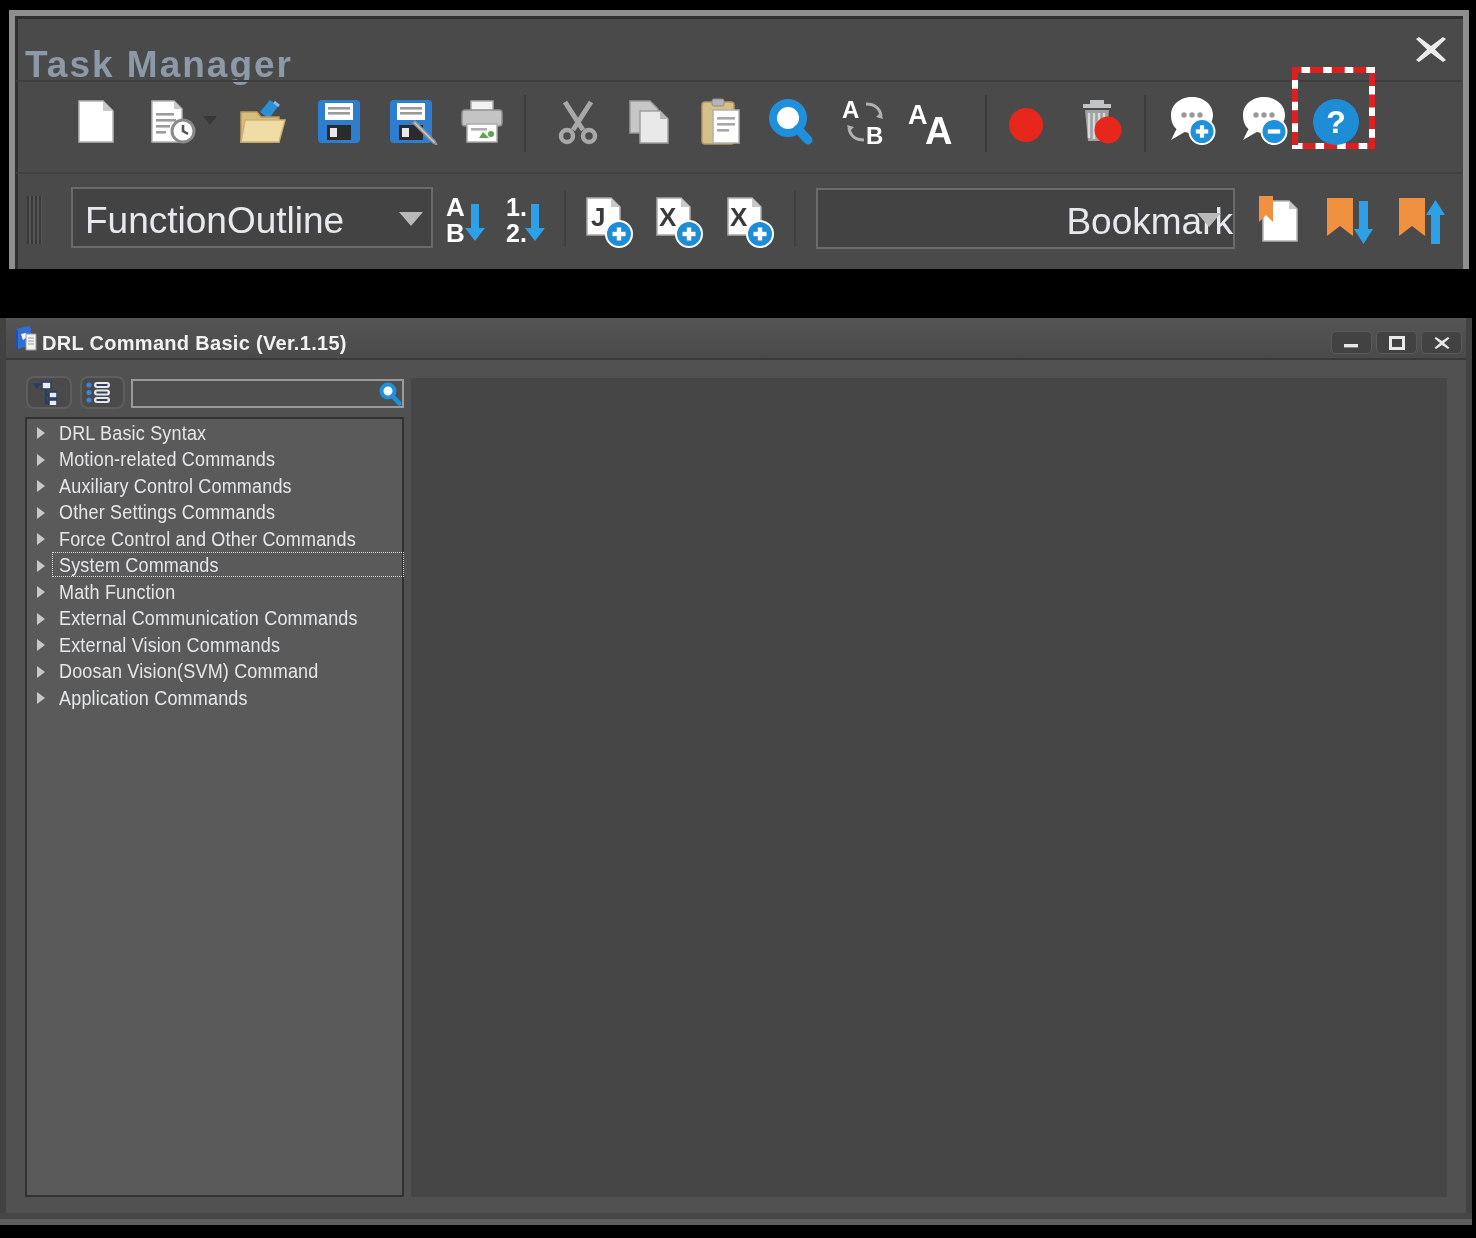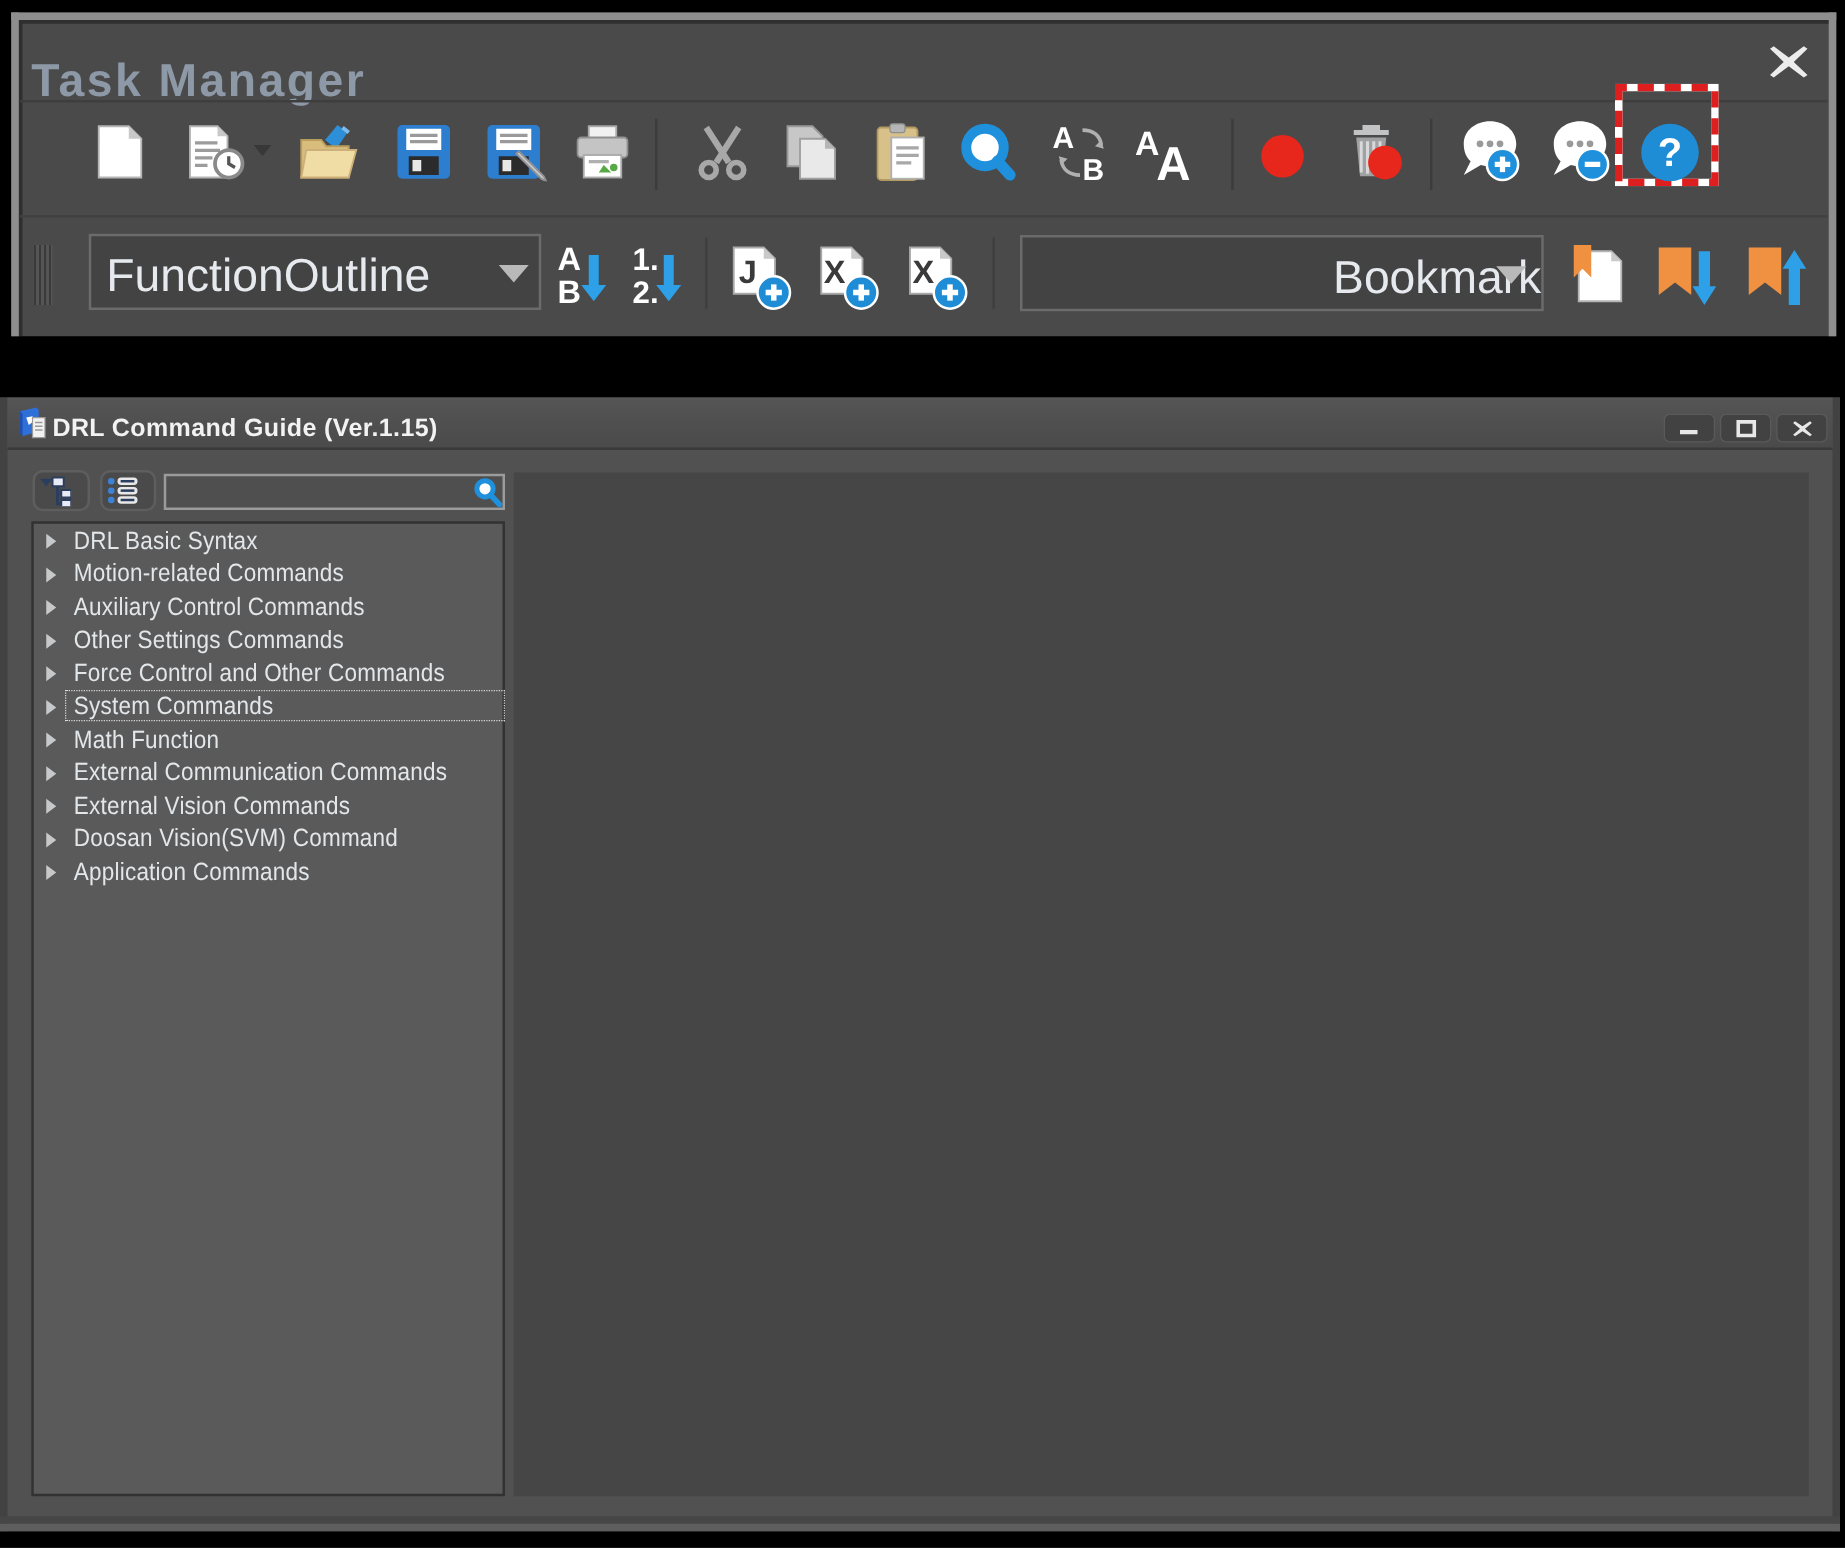--- a/index.html
+++ b/index.html
@@ -30,21 +30,21 @@
 <div class="a" style="left:564px;top:190px;width:2px;height:57px;background:#3f3f3f;"></div>
 <div class="a" style="left:794px;top:190px;width:2px;height:57px;background:#3f3f3f;"></div>
 
 <div class="a" id="w2" style="left:0px;top:318px;width:1472px;height:907px;background:#515151;"></div>
 <div class="a" style="left:0px;top:318px;width:6px;height:907px;background:#424242;"></div>
 <div class="a" style="left:1466px;top:318px;width:6px;height:907px;background:#424242;"></div>
 <div class="a" style="left:0px;top:1213px;width:1472px;height:6px;background:#464646;"></div>
 <div class="a" style="left:0px;top:1219px;width:1472px;height:6px;background:#5e5e5e;"></div>
 <div class="a" id="tbar2" style="left:6px;top:318px;width:1460px;height:41px;background:linear-gradient(#555555,#4a4a4a);"></div>
 <div class="a" style="left:6px;top:358px;width:1460px;height:2px;background:#3a3a3a;"></div>
-<div class="a" id="title2" style="left:42px;top:332px;font-size:20px;font-weight:bold;color:#f2f2f2;letter-spacing:0.3px;">DRL Command Guide (Ver.1.15)</div>
+<div class="a" id="title2" style="left:42px;top:332px;font-size:20px;font-weight:bold;color:#f2f2f2;letter-spacing:0.3px;">DRL Command Basic (Ver.1.15)</div>
 
 <div class="a wbtn" style="left:1331px;top:331px;"></div>
 <div class="a wbtn" style="left:1376px;top:331px;"></div>
 <div class="a wbtn" style="left:1421px;top:331px;"></div>
 
 <div class="a" style="left:411px;top:378px;width:1036px;height:819px;background:#464646;"></div>
 
 <div class="a lbtn" style="left:26px;top:376px;width:46px;height:33px;"></div>
 <div class="a lbtn" style="left:80px;top:376px;width:45px;height:33px;"></div>
 <div class="a" id="search" style="left:131px;top:379px;width:273px;height:29px;background:#4f4f4f;border:2px solid #9b9b9b;"></div>

